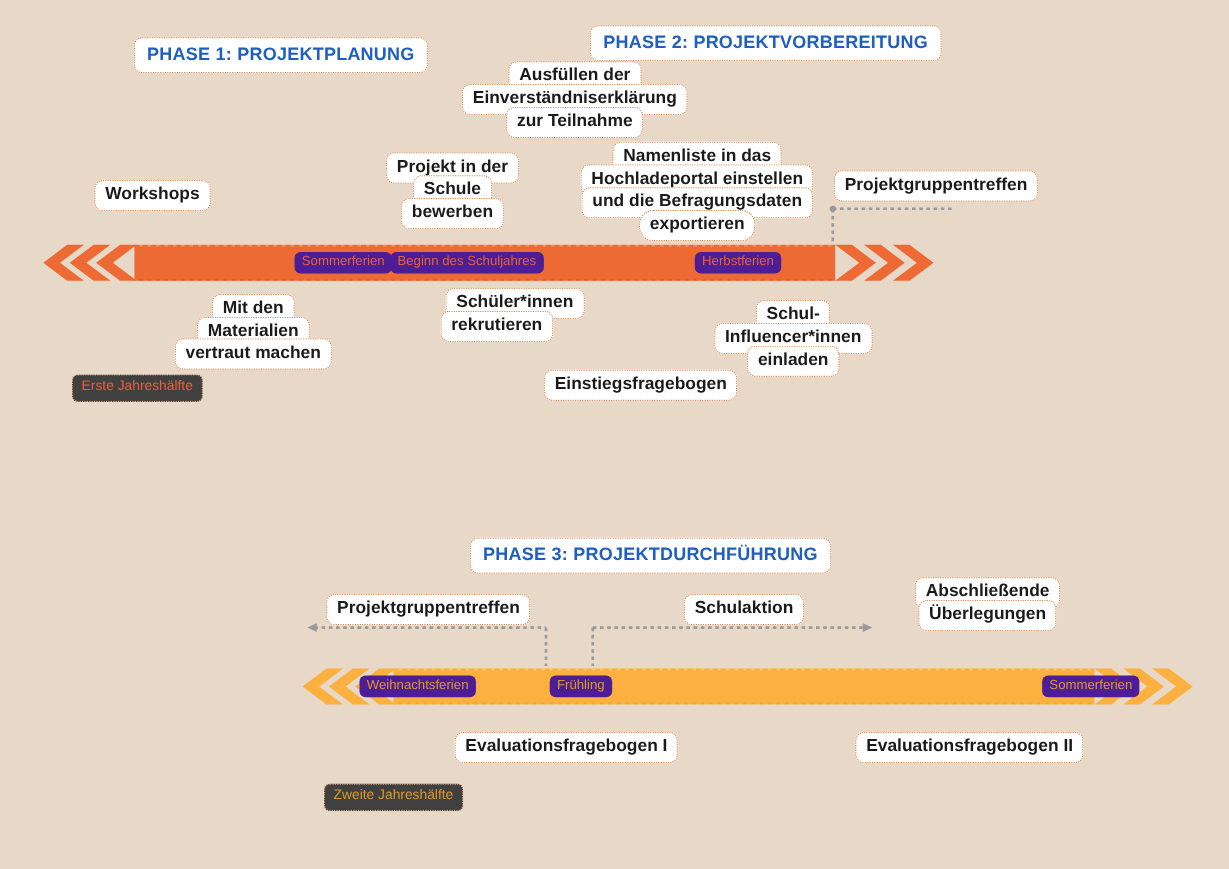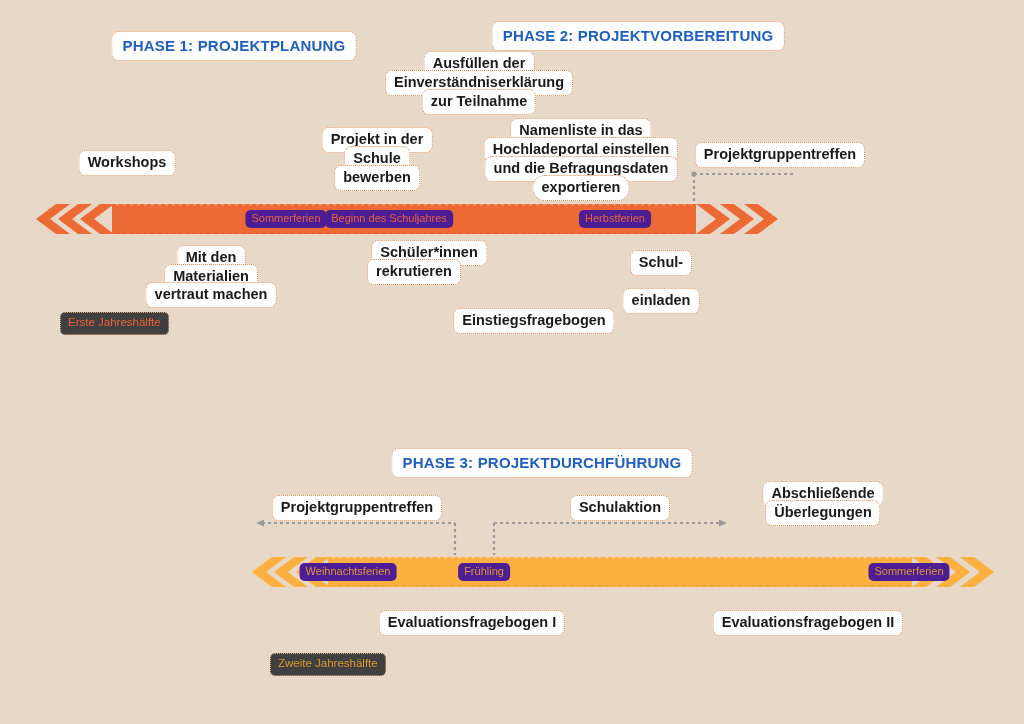--- a/index.html
+++ b/index.html
@@ -156,20 +156,21 @@
   <div class="chip center" style="left:211px; top:245px;">Mit den</div>
   <div class="chip center" style="left:211px; top:264px;">Materialien</div>
   <div class="chip center" style="left:211px; top:282px;">vertraut machen</div>
 
   <div class="chip center" style="left:429px; top:240px;">Schüler*innen</div>
   <div class="chip center" style="left:414px; top:259px;">rekrutieren</div>
 
   <div class="chip center" style="left:534px; top:308px;">Einstiegsfragebogen</div>
 
   <div class="chip center" style="left:661px; top:250px;">Schul-</div>
+  <div class="chip center" style="left:661px; top:269px;">Influencer*innen</div>
   <div class="chip center" style="left:661px; top:288px;">einladen</div>
 
   <div class="half-chip red" style="left:60px; top:312px;">Erste Jahreshälfte</div>
 
   <div class="chip center" style="left:357px; top:495px;">Projektgruppentreffen</div>
   <div class="chip center" style="left:620px; top:495px;">Schulaktion</div>
   <div class="chip center" style="left:823px; top:481px;">Abschließende</div>
   <div class="chip center" style="left:823px; top:500px;text-align:center;">Überlegungen</div>
 
   <div class="conn" style="left:256px; top:517px;">

